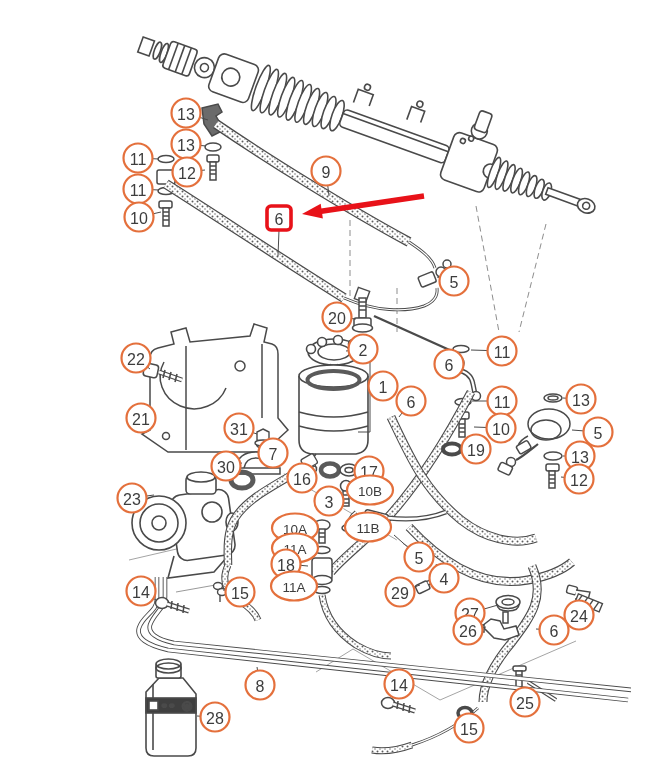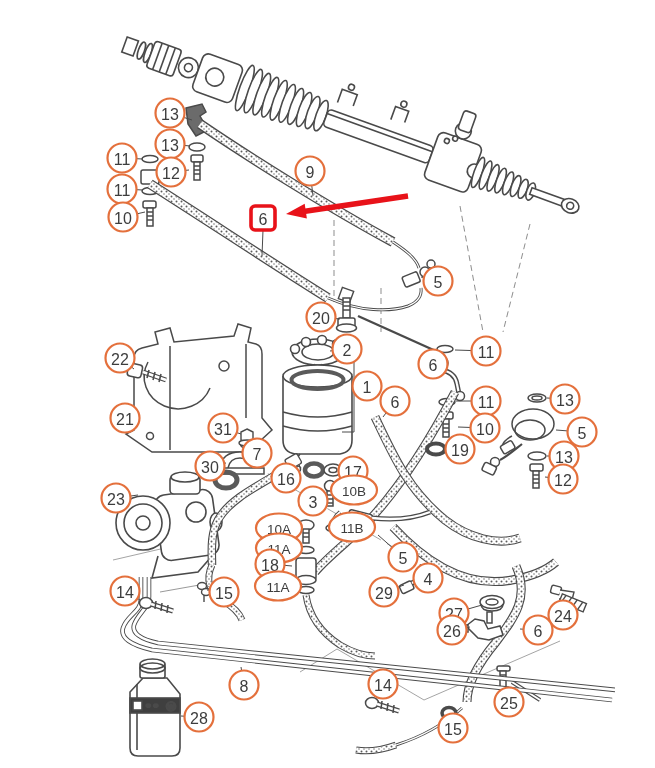--- a/index.html
+++ b/index.html
@@ -5,21 +5,21 @@
   :root{
     --bg:#ffffff;
     --line:#4a4a4a;
     --thin:#9a9a9a;
     --ring:#e4703c;
     --ctext:#3d3d3d;
     --red:#e81219;
   }
   html,body{margin:0;padding:0;background:#fff;}
   body{font-family:"Liberation Sans", sans-serif;}
-  .stage{position:relative;width:615px;height:768px;background:var(--bg);overflow:hidden;}
+  .stage{position:relative;width:615px;height:768px;background:var(--bg);overflow:hidden;margin-left:16px;}
   .stage svg{position:absolute;left:0;top:0;}
   .callout-text{font-family:"Liberation Sans", sans-serif;fill:var(--ctext);}
 </style>
 </head>
 <body>
 
 <div class="stage">
 <svg id="art" width="655" height="768" viewBox="0 0 655 768">
   <defs>
     <pattern id="stip" width="5" height="5" patternUnits="userSpaceOnUse">

